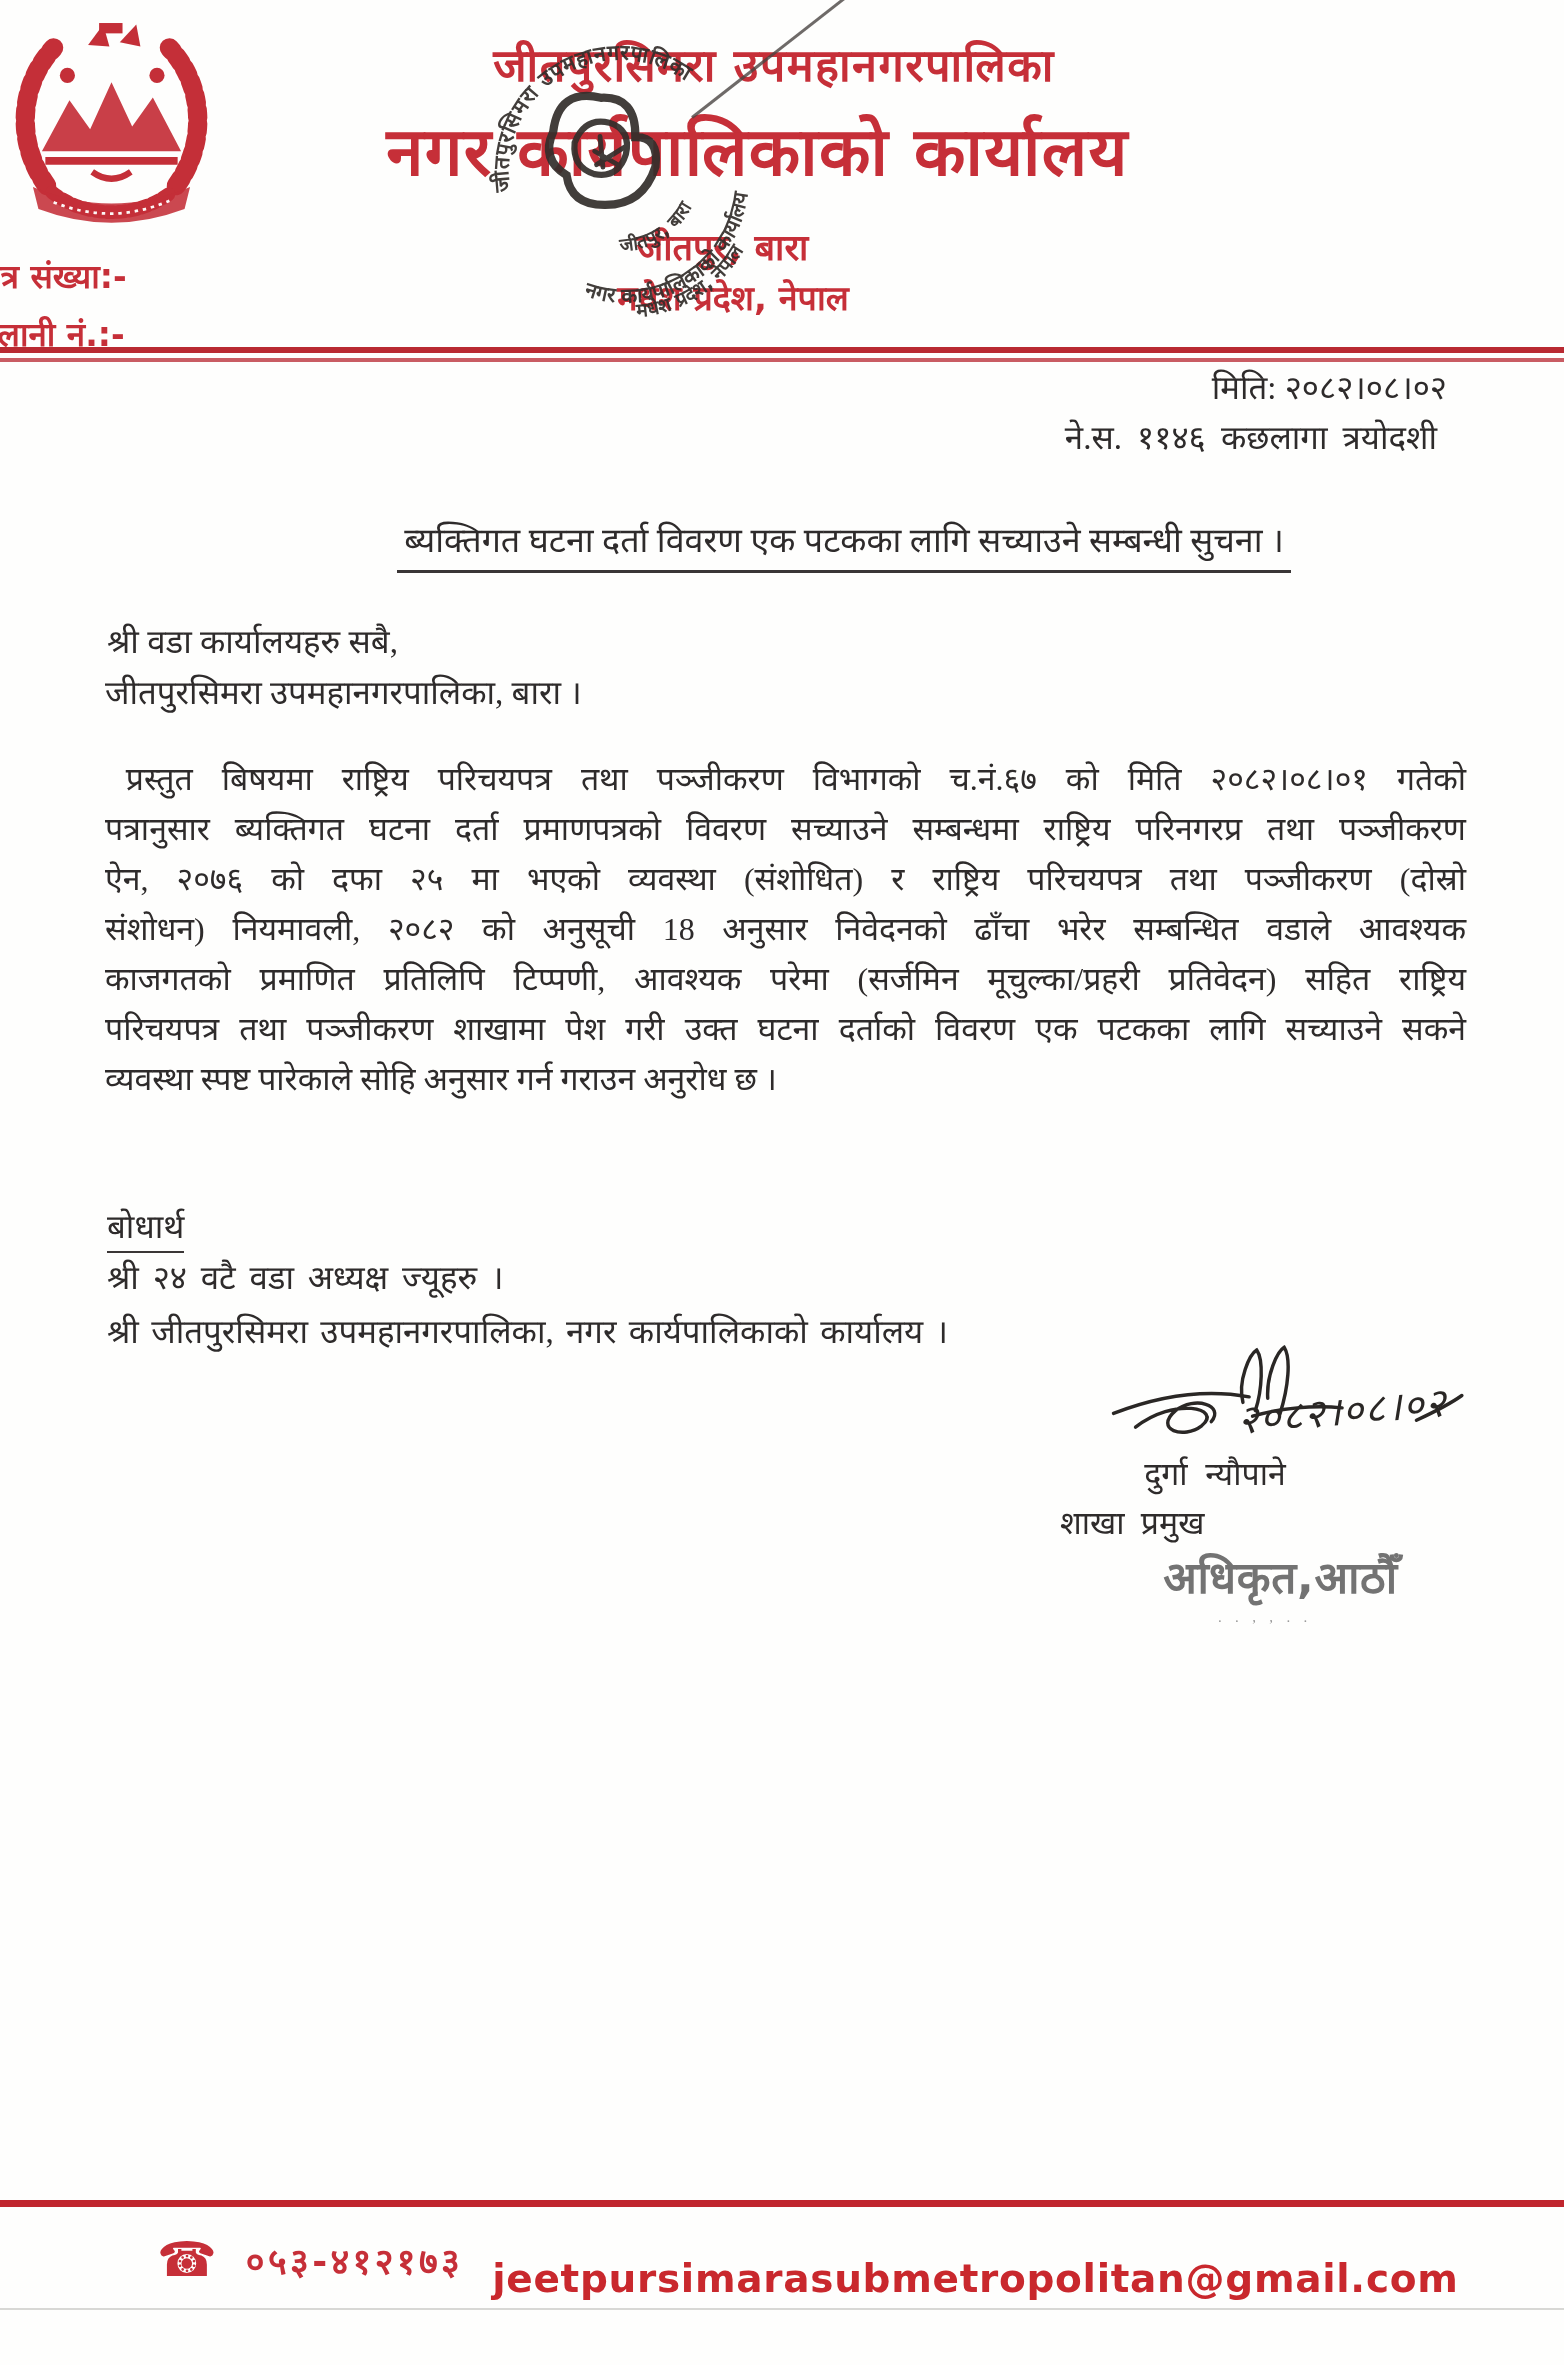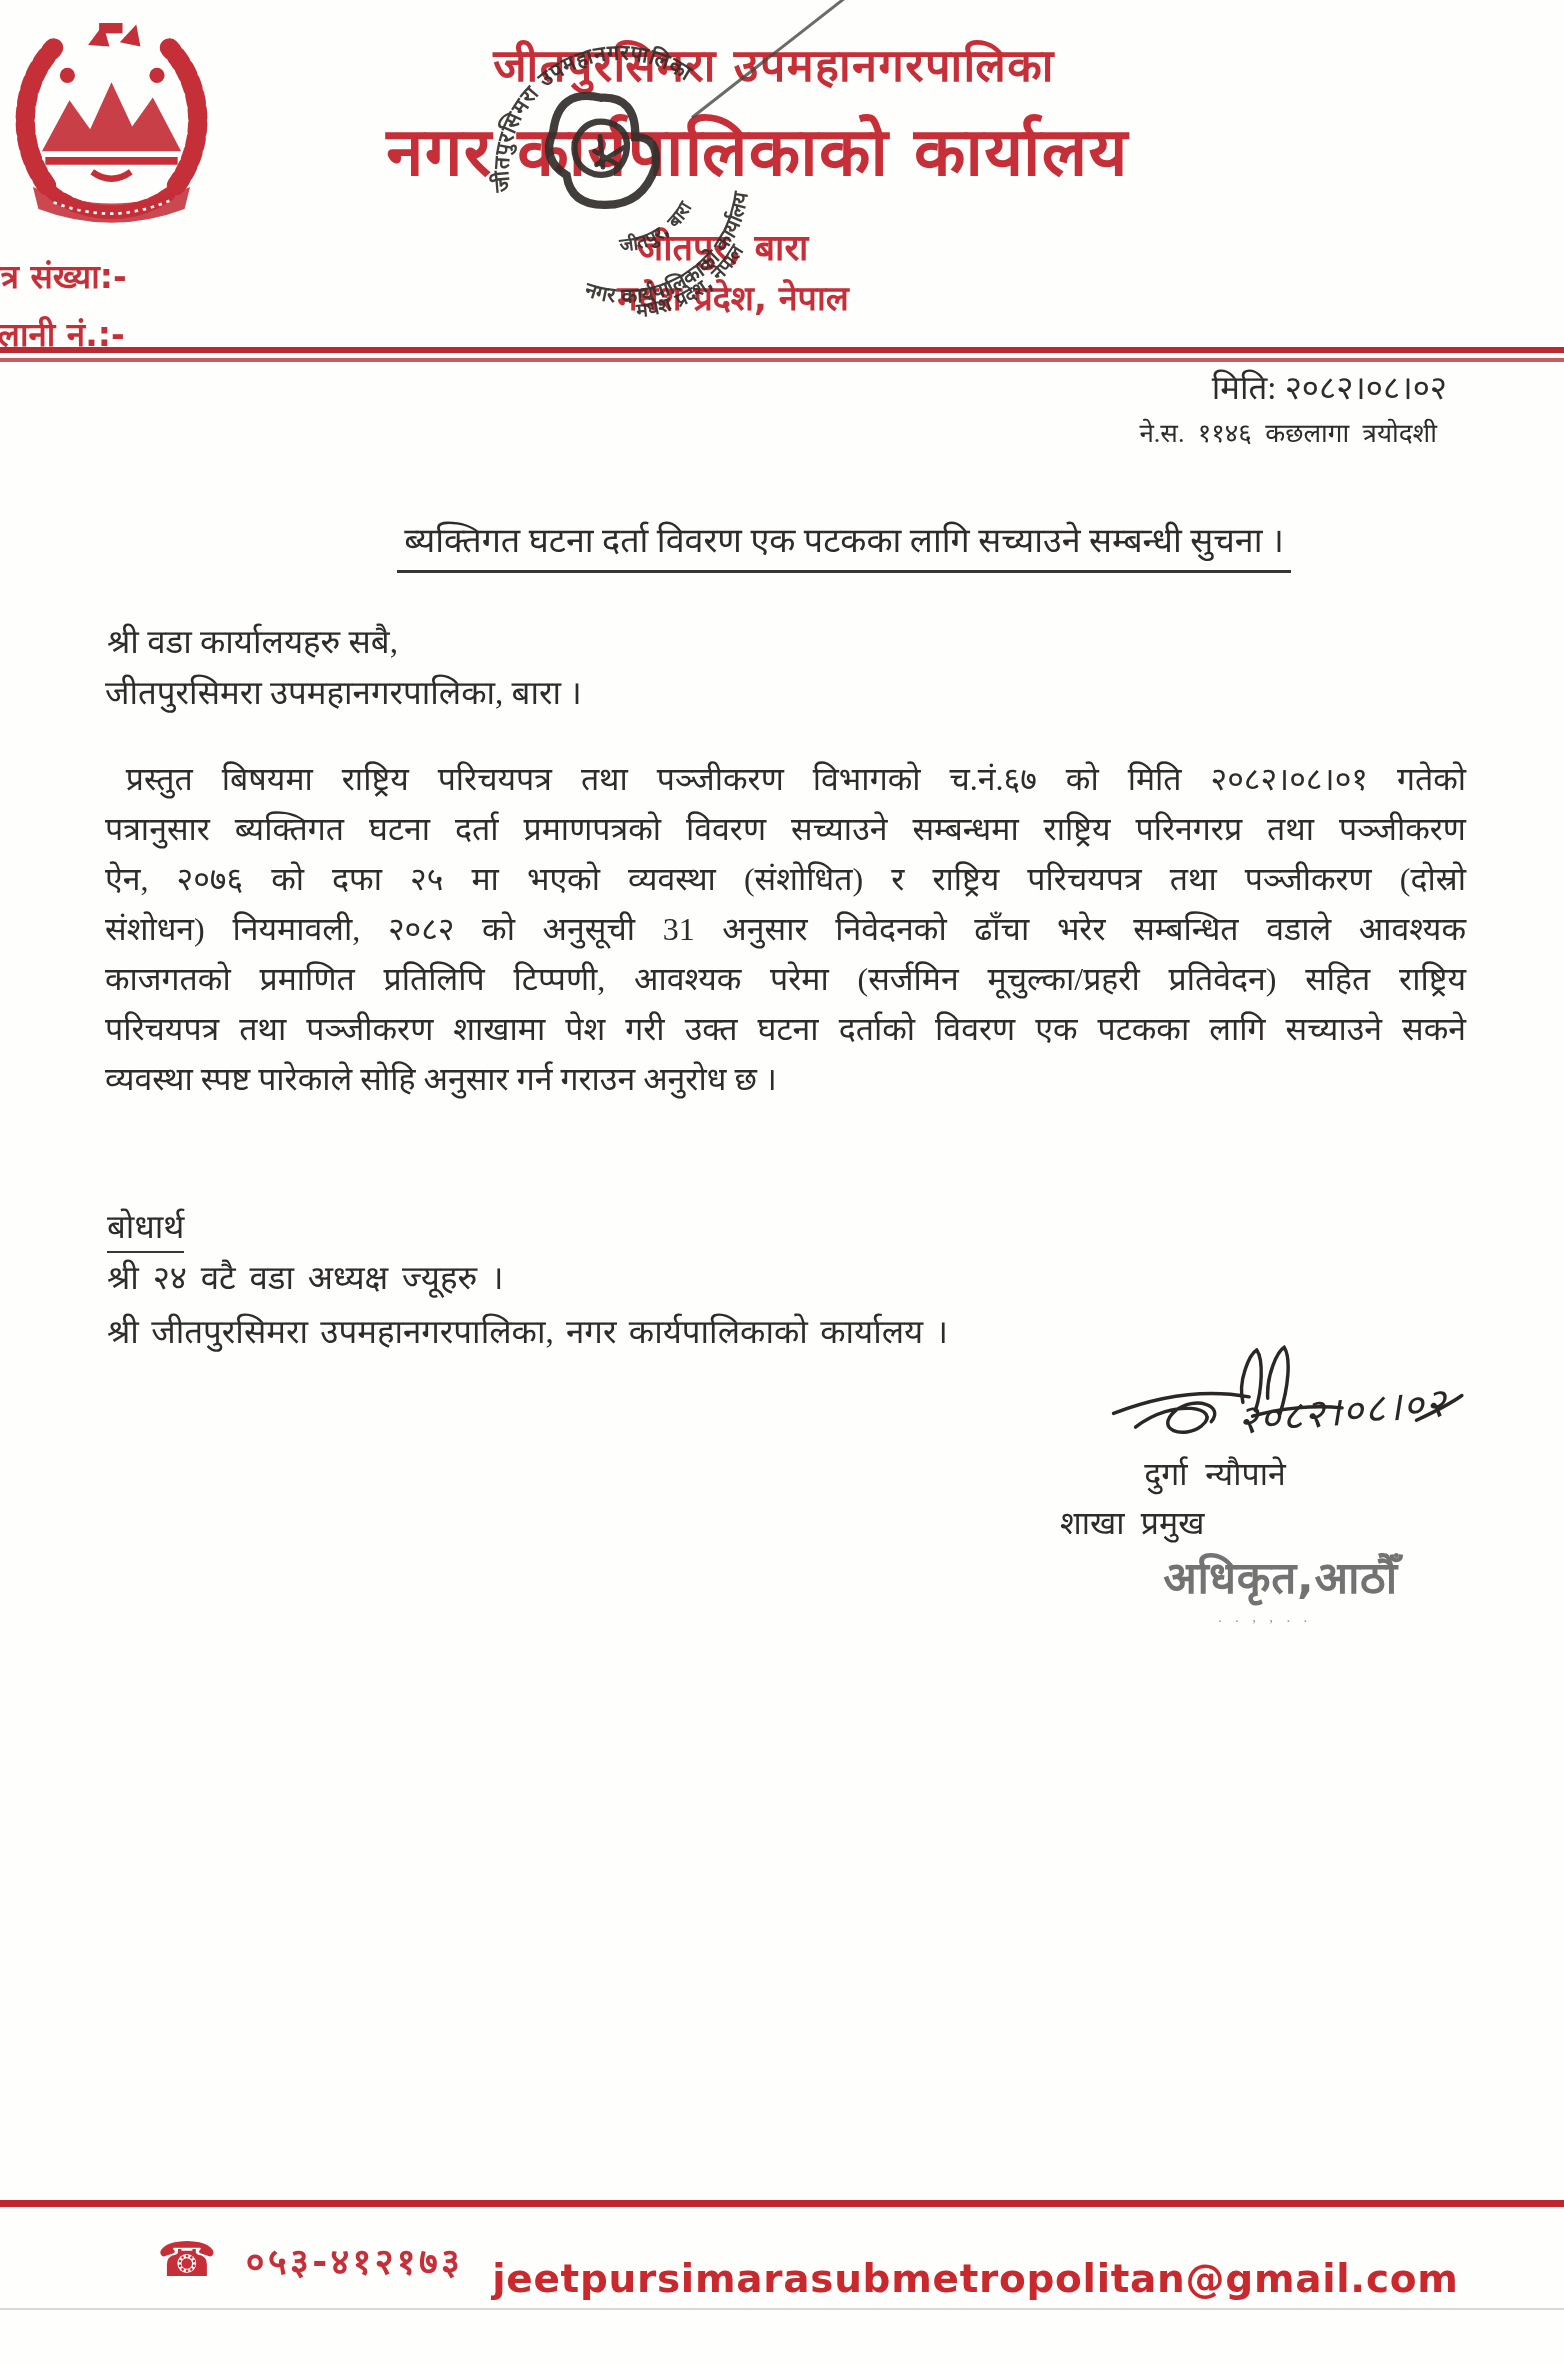--- a/index.html
+++ b/index.html
@@ -46,21 +46,21 @@
   .disp-label{
     left:-23.4px;top:311px;
     font-family:"DejaVu Sans", sans-serif;
     font-size:33px;font-weight:700;white-space:nowrap;
   }
   .rule-a{left:0;top:347px;width:1564px;height:6.2px;background:#b92a32;}
   .rule-b{left:0;top:358px;width:1564px;height:4.1px;background:#c04048;opacity:.85;}
 
   
   .date-line{right:117px;top:364px;font-size:33px;white-space:nowrap;}
-  .ns-line{right:127px;top:414px;font-size:26px;white-space:nowrap;word-spacing:6.9px;}
+  .ns-line{right:127px;top:414px;font-size:33px;white-space:nowrap;word-spacing:6.9px;}
 
   
   .subject-wrap{left:207px;top:516px;width:1274px;text-align:center;}
   .subject{
     display:inline-block;font-size:34px;white-space:nowrap;
     border-bottom:3.4px solid #3a3636;padding:0 6.9px 8.3px 6.9px;
   }
 
   
   .addr1{left:107px;top:618px;font-size:33px;}
@@ -186,21 +186,21 @@
     <span class="subject">ब्यक्तिगत घटना दर्ता विवरण एक पटकका लागि सच्याउने सम्बन्धी सुचना ।</span>
   </div>
 
   <div class="abs addr1">श्री वडा कार्यालयहरु सबै,</div>
   <div class="abs addr2">जीतपुरसिमरा उपमहानगरपालिका, बारा ।</div>
 
   <div class="abs body-par">
     <div class="body-line first">प्रस्तुत बिषयमा राष्ट्रिय परिचयपत्र तथा पञ्जीकरण विभागको च.नं.६७ को मिति २०८२।०८।०१ गतेको</div>
     <div class="body-line">पत्रानुसार ब्यक्तिगत घटना दर्ता प्रमाणपत्रको विवरण सच्याउने सम्बन्धमा राष्ट्रिय परिनगरप्र तथा पञ्जीकरण</div>
     <div class="body-line">ऐन, २०७६ को दफा २५ मा भएको व्यवस्था (संशोधित) र राष्ट्रिय परिचयपत्र तथा पञ्जीकरण (दोस्रो</div>
-    <div class="body-line">संशोधन) नियमावली, २०८२ को अनुसूची 31 अनुसार निवेदनको ढाँचा भरेर सम्बन्धित वडाले आवश्यक</div>
+    <div class="body-line">संशोधन) नियमावली, २०८२ को अनुसूची 18 अनुसार निवेदनको ढाँचा भरेर सम्बन्धित वडाले आवश्यक</div>
     <div class="body-line">काजगतको प्रमाणित प्रतिलिपि टिप्पणी, आवश्यक परेमा (सर्जमिन मूचुल्का/प्रहरी प्रतिवेदन) सहित राष्ट्रिय</div>
     <div class="body-line">परिचयपत्र तथा पञ्जीकरण शाखामा पेश गरी उक्त घटना दर्ताको विवरण एक पटकका लागि सच्याउने सकने</div>
     <div class="body-line last">व्यवस्था स्पष्ट पारेकाले सोहि अनुसार गर्न गराउन अनुरोध छ ।</div>
   </div>
 
   <div class="abs cc-head">
     <span>बोधार्थ</span>
   </div>
   <div class="abs cc-1">श्री २४ वटै वडा अध्यक्ष ज्यूहरु ।</div>
   <div class="abs cc-2">श्री जीतपुरसिमरा उपमहानगरपालिका, नगर कार्यपालिकाको कार्यालय ।</div>

